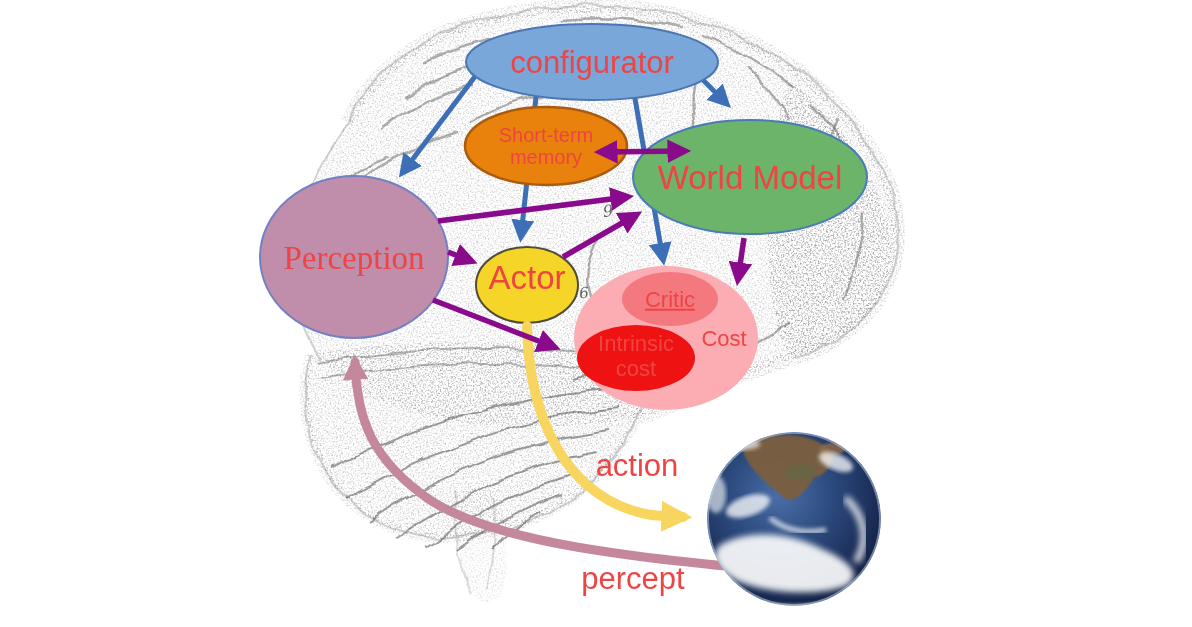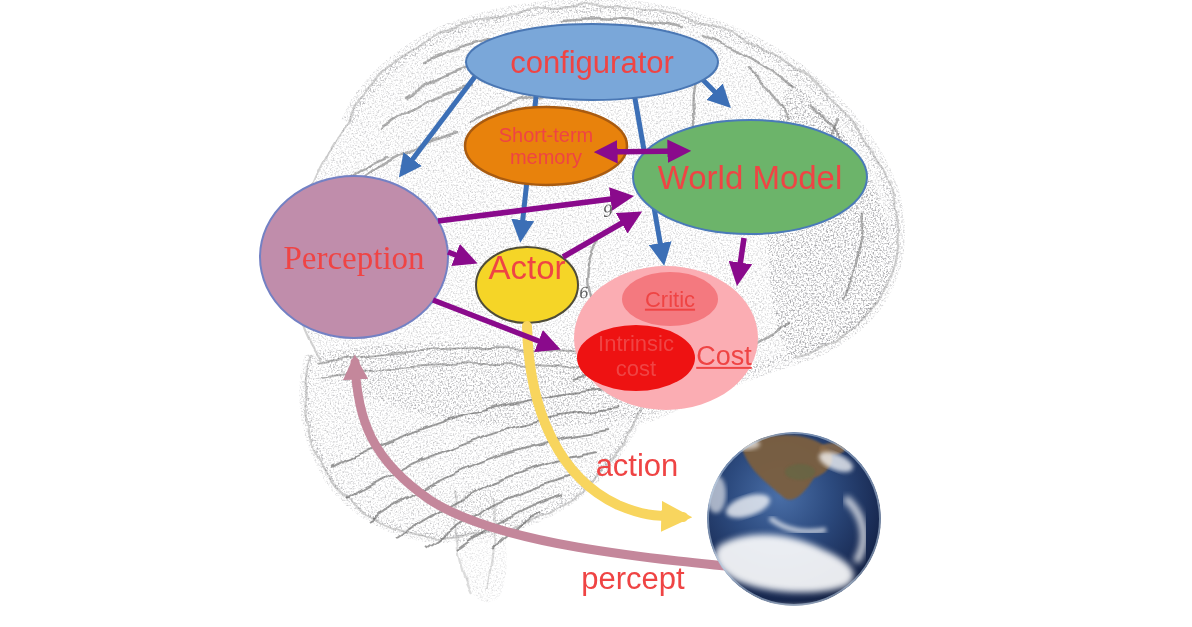--- a/index.html
+++ b/index.html
@@ -191,22 +191,22 @@
 
       <circle cx="794" cy="519" r="86" fill="none" stroke="#bccfe6" stroke-width="2" opacity="0.55"></circle>
     </g>
   </g>
 </svg>
 
 <div class="lbl" style="left:592px;top:63px;font-size:31px;">configurator</div>
 <div class="lbl wrap" style="left:546px;top:146px;font-size:20px;width:122px;">Short-term memory</div>
 <div class="lbl" style="left:750px;top:178px;font-size:33px;">World Model</div>
 <div class="lbl" style="left:354px;top:258px;font-size:33px;font-family:Liberation Serif, serif;">Perception</div>
-<div class="lbl" style="left:527px;top:268px;font-size:33px;">Actor</div>
-<div class="lbl" style="left:724px;top:356px;font-size:27px;text-decoration:underline;">Cost</div>
+<div class="lbl" style="left:527px;top:278px;font-size:33px;">Actor</div>
+<div class="lbl" style="left:724px;top:339px;font-size:22px;">Cost</div>
 <div class="lbl" style="left:670px;top:300px;font-size:22px;text-decoration:underline;">Critic</div>
 <div class="lbl wrap" style="left:636px;top:357px;font-size:22px;width:90px;">Intrinsic cost</div>
 
 <div class="lbl" style="left:637px;top:466px;font-size:31px;">action</div>
 <div class="lbl" style="left:633px;top:579px;font-size:31px;text-align:center;">percept</div>
 
 <div class="glyph" style="left:608px;top:211px;font-size:16px;">9</div>
 <div class="glyph" style="left:584px;top:293px;font-size:15px;">6</div>
 
 </div>

